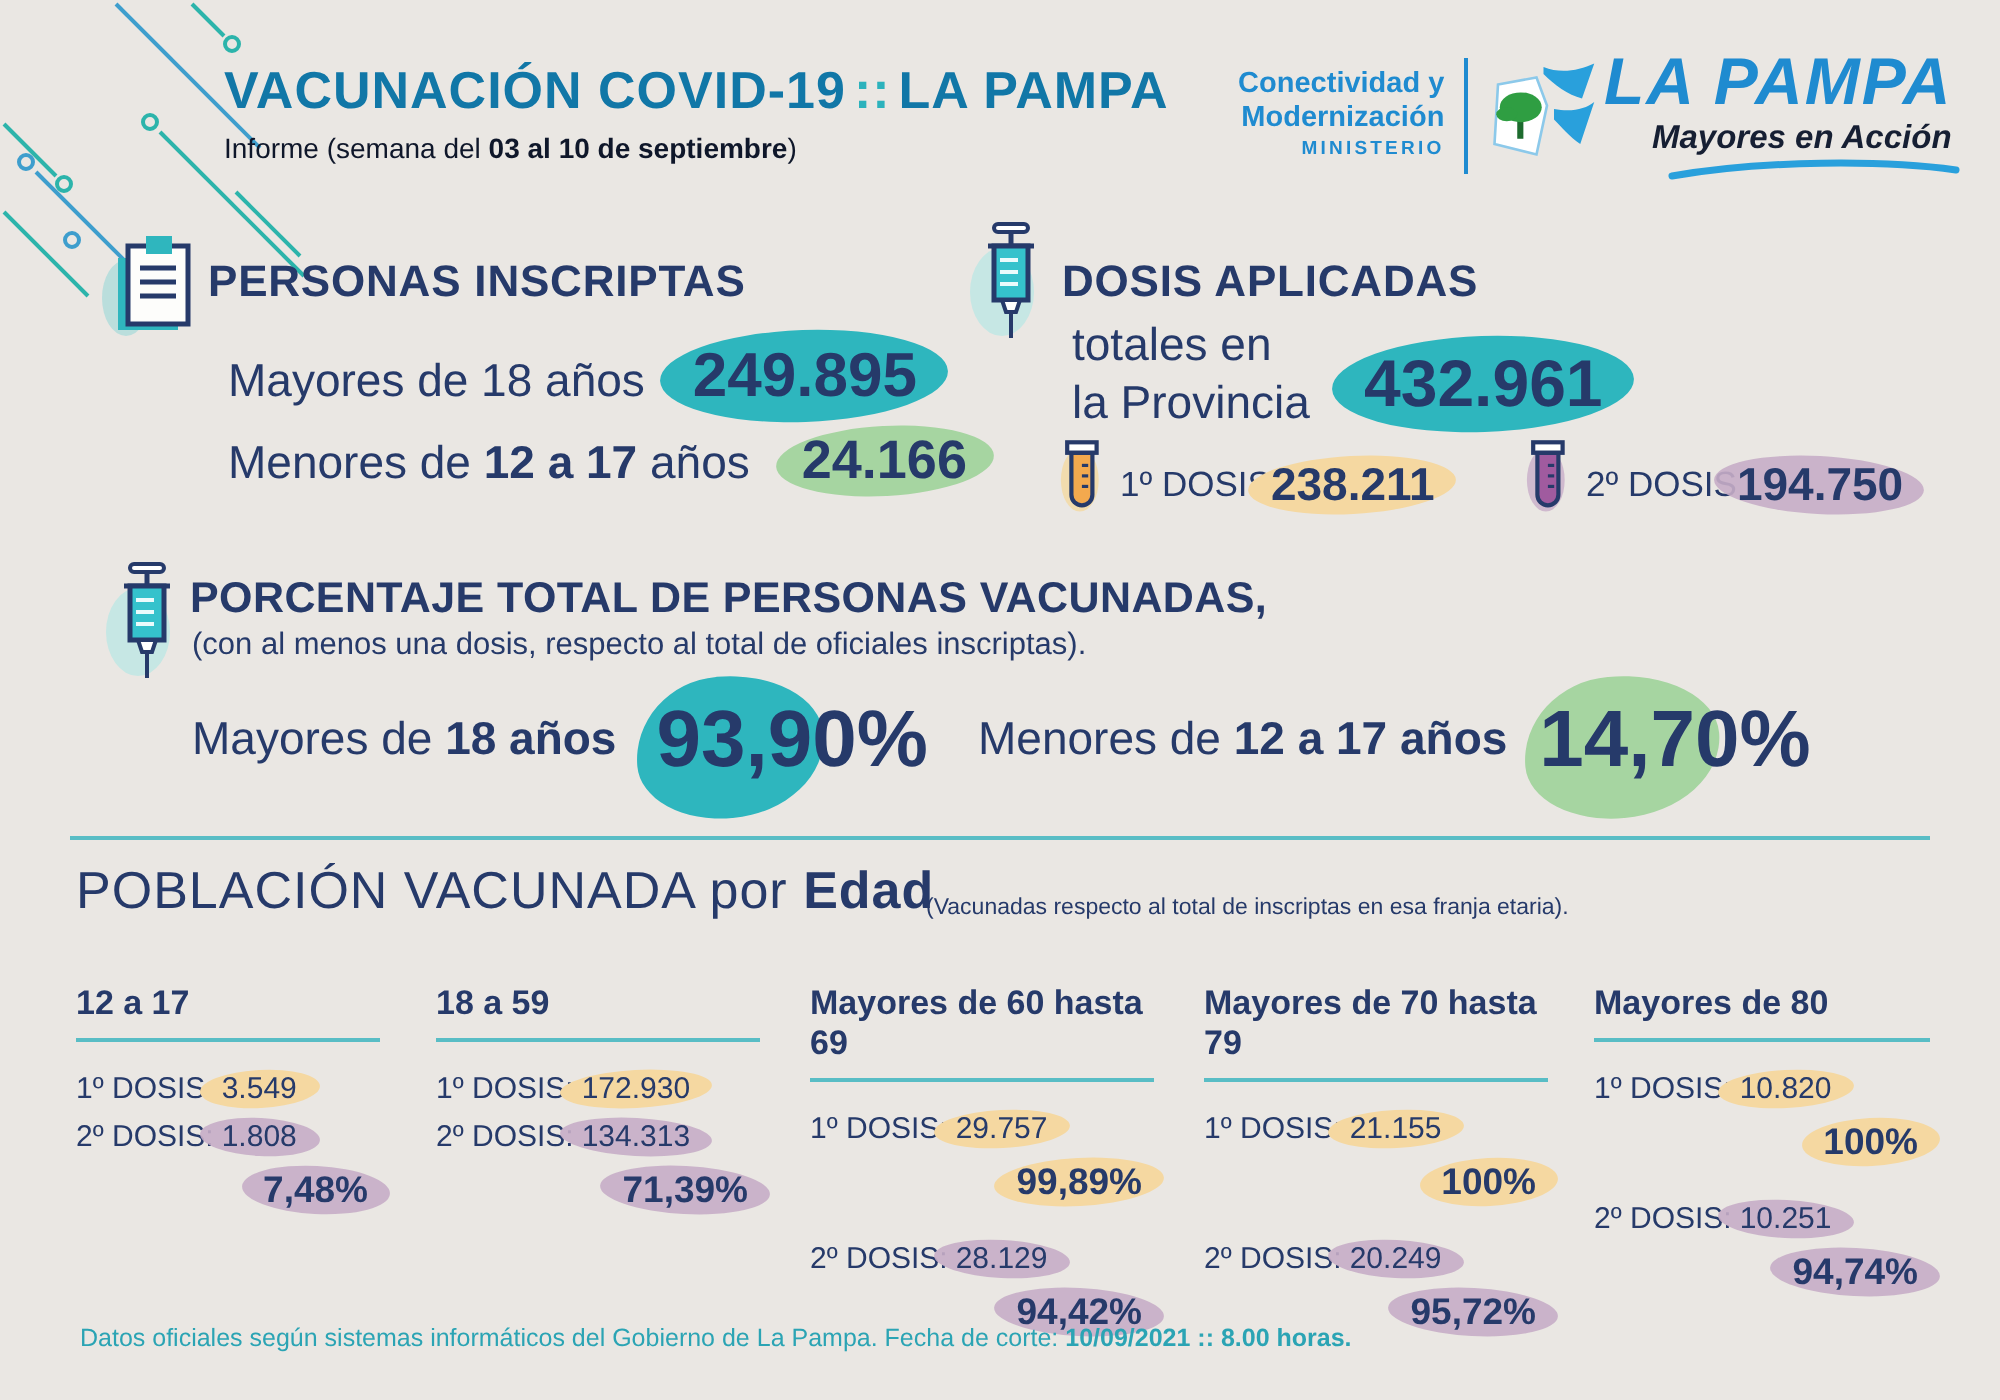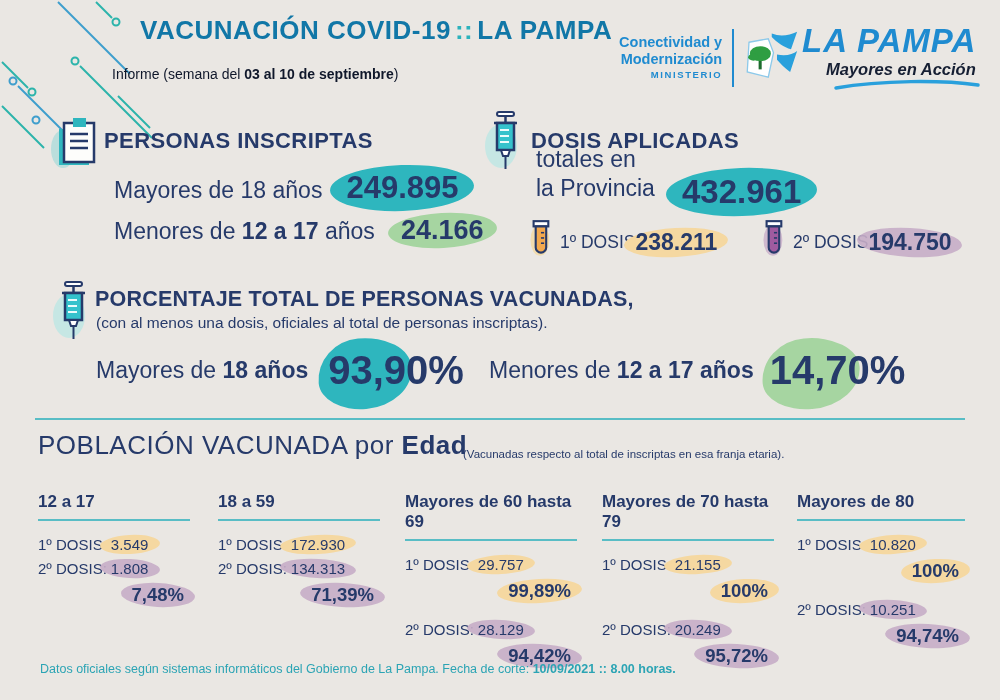--- a/index.html
+++ b/index.html
@@ -4,21 +4,21 @@
 <style>
   * { margin:0; padding:0; box-sizing:border-box; }
   html,body { width:1000px; height:700px; }
   body { font-family:"Liberation Sans", sans-serif; background:#eae7e3; color:#263a6a; overflow:hidden; }
   .canvas { position:relative; width:1000px; height:700px; background:#eae7e3; overflow:hidden; }
 
   
   .corner { position:absolute; left:0; top:0; }
 
   
-  .title { position:absolute; left:112px; top:15px; font-size:26px; font-weight:bold; color:#1177a7; letter-spacing:.5px;margin-left:28px; }
+  .title { position:absolute; left:112px; top:30px; font-size:26px; font-weight:bold; color:#1177a7; letter-spacing:.5px; }
   .title .sep { color:#2cb2bc; padding:0 4px; }
   .subtitle { position:absolute; left:112px; top:66px; font-size:14px; color:#0f172a; }
   .subtitle b { font-weight:bold; }
 
   
   .logo-block { position:absolute; left:612px; top:24px; width:370px; display:flex; align-items:center; }
   .ministry { width:122px; text-align:right; color:#1f8bd0; line-height:1.15; }
   .ministry .m1 { font-size:14.5px; font-weight:bold; }
   .ministry .m2 { font-size:9.5px; font-weight:bold; letter-spacing:1.6px; margin-top:3px; }
   .logo-divider { width:2px; height:58px; background:#1f8bd0; margin:0 8px 0 10px; }
@@ -43,21 +43,21 @@
 
   
   .h-inscriptas { position:absolute; left:104px; top:128px; font-size:22px; font-weight:bold; letter-spacing:.4px; }
   .row-insc1 { position:absolute; left:114px; top:170px; font-size:23px; }
   .row-insc1 .big { font-size:31px; font-weight:800; margin-left:24px; }
   .row-insc2 { position:absolute; left:114px; top:215px; font-size:23px; }
   .row-insc2 .big { font-size:27px; font-weight:800; margin-left:26px; }
 
   
   .h-dosis { position:absolute; left:531px; top:128px; font-size:22px; font-weight:bold; letter-spacing:.4px; }
-  .dosis-total-label { position:absolute; left:536px; top:145px; font-size:23px; line-height:1.28; }
+  .dosis-total-label { position:absolute; left:536px; top:158px; font-size:23px; line-height:1.28; }
   .dosis-total-value { position:absolute; left:682px; top:173px; font-size:33px; font-weight:800; }
   .dose-row { position:absolute; top:229px; font-size:17.5px; display:flex; align-items:center;justify-content:space-between; }
   .dose-row .val { font-size:23px; font-weight:800; }
   .dose-row1 { left:560px; }
   .dose-row2 { left:793px; }
   .vial { position:absolute; top:218px; }
   .vial1 { left:529px; }
   .vial2 { left:762px; }
 
   
@@ -222,21 +222,21 @@
     <rect x="15" y="13" width="17" height="27" fill="#35c2cc" stroke="#263a6a" stroke-width="2.5"></rect>
     <g stroke="#eafbfc" stroke-width="2">
       <line x1="18" y1="20" x2="27" y2="20"></line>
       <line x1="18" y1="26" x2="27" y2="26"></line>
       <line x1="18" y1="32" x2="27" y2="32"></line>
     </g>
     <path d="M19 40 h9 l-2 6 h-5 z" fill="#fff" stroke="#263a6a" stroke-width="2"></path>
     <line x1="23.5" y1="46" x2="23.5" y2="59" stroke="#263a6a" stroke-width="2"></line>
   </svg>
   <div class="h-pct">PORCENTAJE TOTAL DE PERSONAS VACUNADAS,</div>
-  <div class="pct-note">(con al menos una dosis, oficiales al total de personas inscriptas).</div>
+  <div class="pct-note">(con al menos una dosis, respecto al total de oficiales inscriptas).</div>
   <div class="pct-row1">
     <span>Mayores de </span><b>18 años</b><span class="big hl pct-blob-teal">93,90%</span>
   </div>
   <div class="pct-row2">
     <span>Menores de </span><b>12 a 17 años</b><span class="big hl pct-blob-green">14,70%</span>
   </div>
 
   <div class="divider"></div>
 
   <div class="h-edad">

